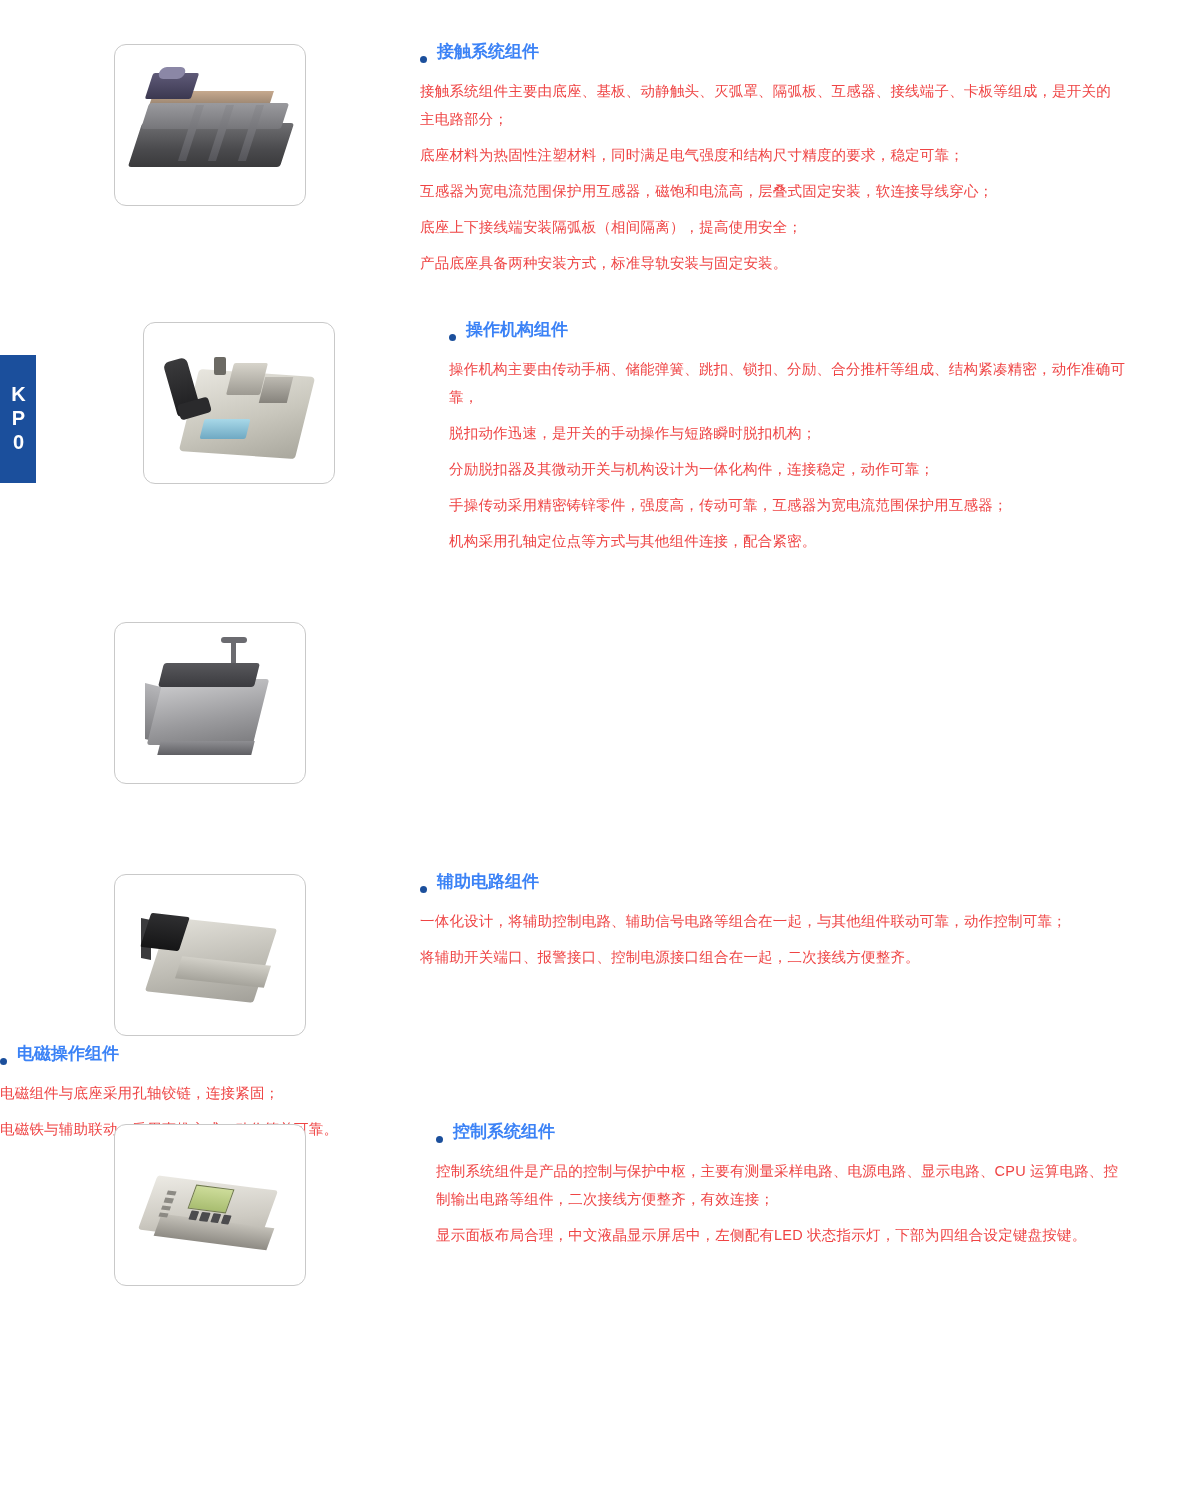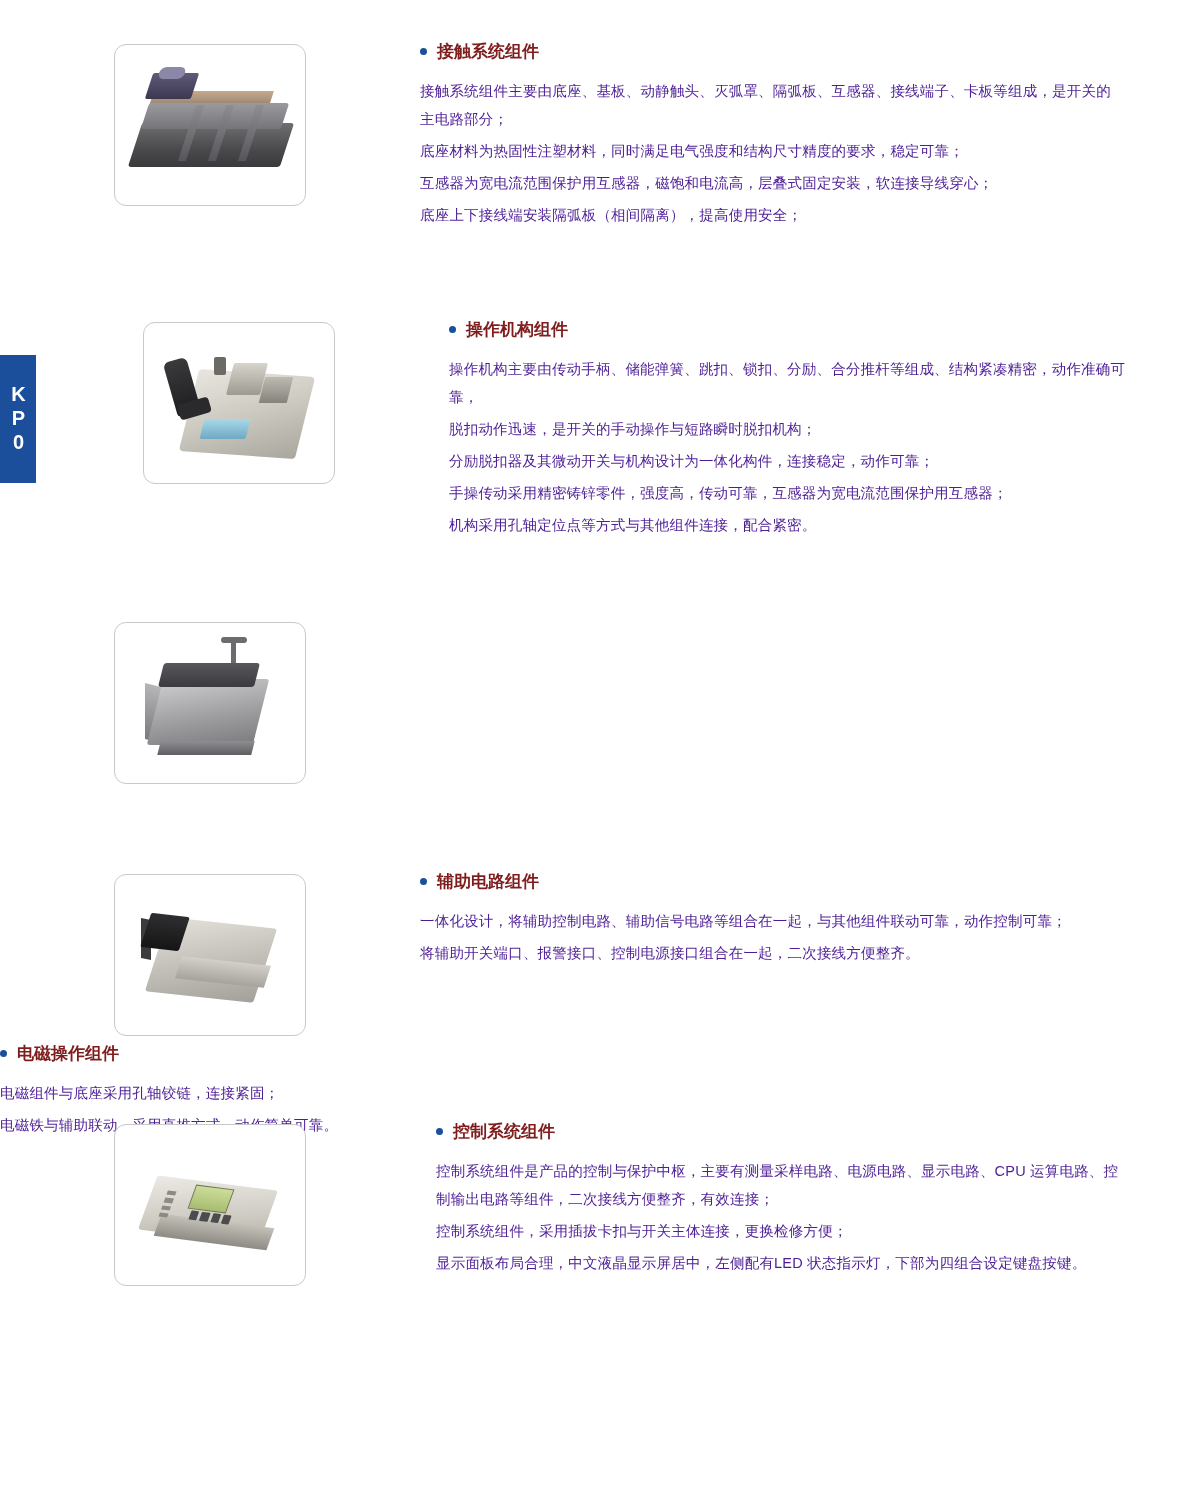--- a/index.html
+++ b/index.html
@@ -60,39 +60,39 @@
     position: relative;
     overflow: hidden;
   }
   .text-col {
     flex: 1 1 auto;
     padding-right: 80px;
   }
   .sec-title {
     font-size: 17px;
     font-weight: bold;
-    color: #7f1d1d;
+    color: #3b82f6;
     margin: 0 0 14px 0;
     display: flex;
-    align-items: center;
+    align-items: flex-end;
   }
   .bullet {
     display: inline-block;
     width: 7px;
     height: 7px;
     border-radius: 50%;
     background: #1b4f9c;
     margin-right: 10px;
     flex: 0 0 7px;
   }
   .sec-body p {
-    margin: 0 0 4px 0;
+    margin: 8px 0 4px 0;
     font-size: 14.5px;
     line-height: 28px;
-    color: #4c1d95;
+    color: #ef4444;
     letter-spacing: 0.2px;
   }
 
   
   .dev {
     position: absolute;
     left: 0; top: 0; right: 0; bottom: 0;
   }
 
   
@@ -355,20 +355,21 @@
   <div class="text-col">
     <h2 class="sec-title">
       <span class="bullet"></span>
       <span>接触系统组件</span>
     </h2>
     <div class="sec-body">
       <p>接触系统组件主要由底座、基板、动静触头、灭弧罩、隔弧板、互感器、接线端子、卡板等组成，是开关的主电路部分；</p>
       <p>底座材料为热固性注塑材料，同时满足电气强度和结构尺寸精度的要求，稳定可靠；</p>
       <p>互感器为宽电流范围保护用互感器，磁饱和电流高，层叠式固定安装，软连接导线穿心；</p>
       <p>底座上下接线端安装隔弧板（相间隔离），提高使用安全；</p>
+      <p>产品底座具备两种安装方式，标准导轨安装与固定安装。</p>
     </div>
   </div>
 </div>
 
 <div class="section" style="top:318px;padding-left:29px;">
   <div class="thumb-col">
     <div class="thumb-box">
       <div class="dev">
         <div class="d2-plate"></div>
         <div class="d2-cyan"></div>
@@ -463,17 +464,16 @@
       </div>
     </div>
   </div>
   <div class="text-col">
     <h2 class="sec-title">
       <span class="bullet"></span>
       <span>控制系统组件</span>
     </h2>
     <div class="sec-body">
       <p>控制系统组件是产品的控制与保护中枢，主要有测量采样电路、电源电路、显示电路、CPU 运算电路、控制输出电路等组件，二次接线方便整齐，有效连接；</p>
-      <p>控制系统组件，采用插拔卡扣与开关主体连接，更换检修方便；</p>
       <p>显示面板布局合理，中文液晶显示屏居中，左侧配有LED 状态指示灯，下部为四组合设定键盘按键。</p>
     </div>
   </div>
 </div>
 
 </body></html>

